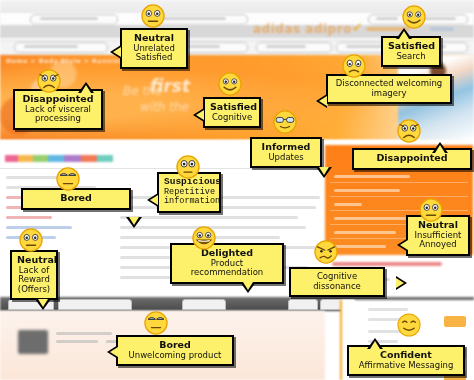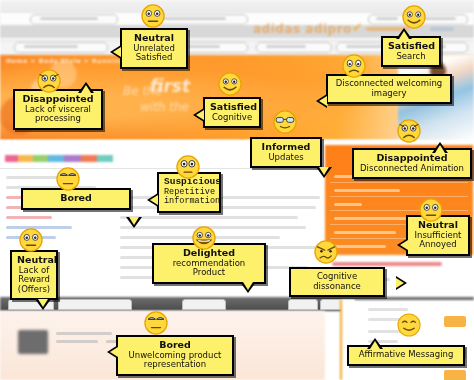--- a/index.html
+++ b/index.html
@@ -408,21 +408,20 @@
 
   <div class="callout" style="left:250px;top:137px;width:72px;">
     <span class="ttl">Informed</span>
     <span class="sub">Updates</span>
   </div>
   <div class="tail tail-d" style="left:316px;top:167px;"></div>
 
   <div class="tail tail-u" style="left:432px;top:142px;"></div>
   <div class="callout" style="left:352px;top:148px;width:120px;">
     <span class="ttl">Disappointed</span>
-    <span class="sub">Disconnected  Animation</span>
   </div>
 
   <div class="tail tail-l" style="left:147px;top:193px;"></div>
   <div class="callout" style="left:157px;top:172px;width:64px;font-family:Liberation Mono, monospace;">
     <span class="ttl">Suspicious</span>
     <span class="sub">Repetitive</span>
     <span class="sub">information</span>
   </div>
 
   <div class="callout" style="left:21px;top:188px;width:110px;">
@@ -438,37 +437,37 @@
   </div>
 
   <div class="callout" style="left:10px;top:250px;width:48px;">
     <span class="ttl">Neutral</span>
     <span class="sub">Lack of</span>
     <span class="sub">Reward</span>
     <span class="sub">(Offers)</span>
   </div>
   <div class="tail tail-d" style="left:35px;top:299px;"></div>
 
-  <div class="callout" style="left:152px;top:243px;width:114px;">
+  <div class="callout" style="left:170px;top:243px;width:114px;">
     <span class="ttl">Delighted</span>
+    <span class="sub">Product</span>
     <span class="sub">recommendation</span>
-    <span class="sub">Product</span>
   </div>
   <div class="tail tail-d" style="left:240px;top:282px;"></div>
 
   <div class="callout" style="left:289px;top:267px;width:96px;">
     <span class="sub">Cognitive  dissonance</span>
   </div>
   <div class="tail tail-r" style="left:396px;top:276px;"></div>
 
   <div class="tail tail-l" style="left:107px;top:345px;"></div>
   <div class="callout" style="left:116px;top:335px;width:118px;">
     <span class="ttl">Bored</span>
     <span class="sub">Unwelcoming  product</span>
-    <span class="sub">representation</span>
   </div>
 
   <div class="tail tail-u" style="left:367px;top:338px;"></div>
   <div class="callout" style="left:347px;top:345px;width:118px;">
+    <span class="ttl">Confident</span>
     <span class="sub">Affirmative  Messaging</span>
   </div>
 
 </div>
 
 </body></html>

